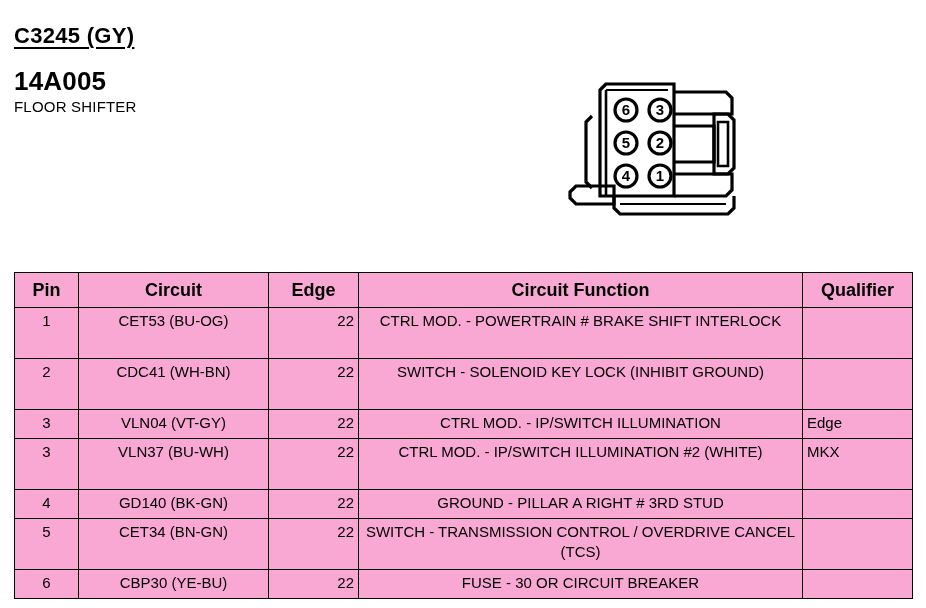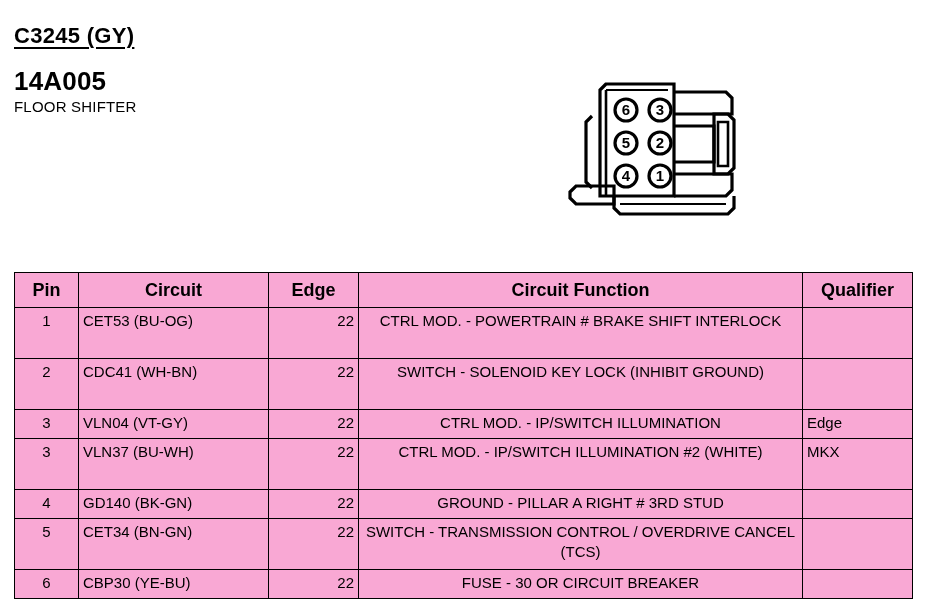--- a/index.html
+++ b/index.html
@@ -98,21 +98,21 @@
   }
   #pinout-table td {
     font-size: 15px;
     line-height: 20px;
     padding: 3px 4px 3px 4px;
   }
   td.cell-pin {
     text-align: center;
   }
   td.cell-circuit {
-    text-align: left;
+    text-align: center;
   }
   td.cell-gauge {
     text-align: right;
   }
   td.cell-function {
     text-align: center;
     padding-left: 5px;
   }
   td.cell-qualifier {
     text-align: left;

